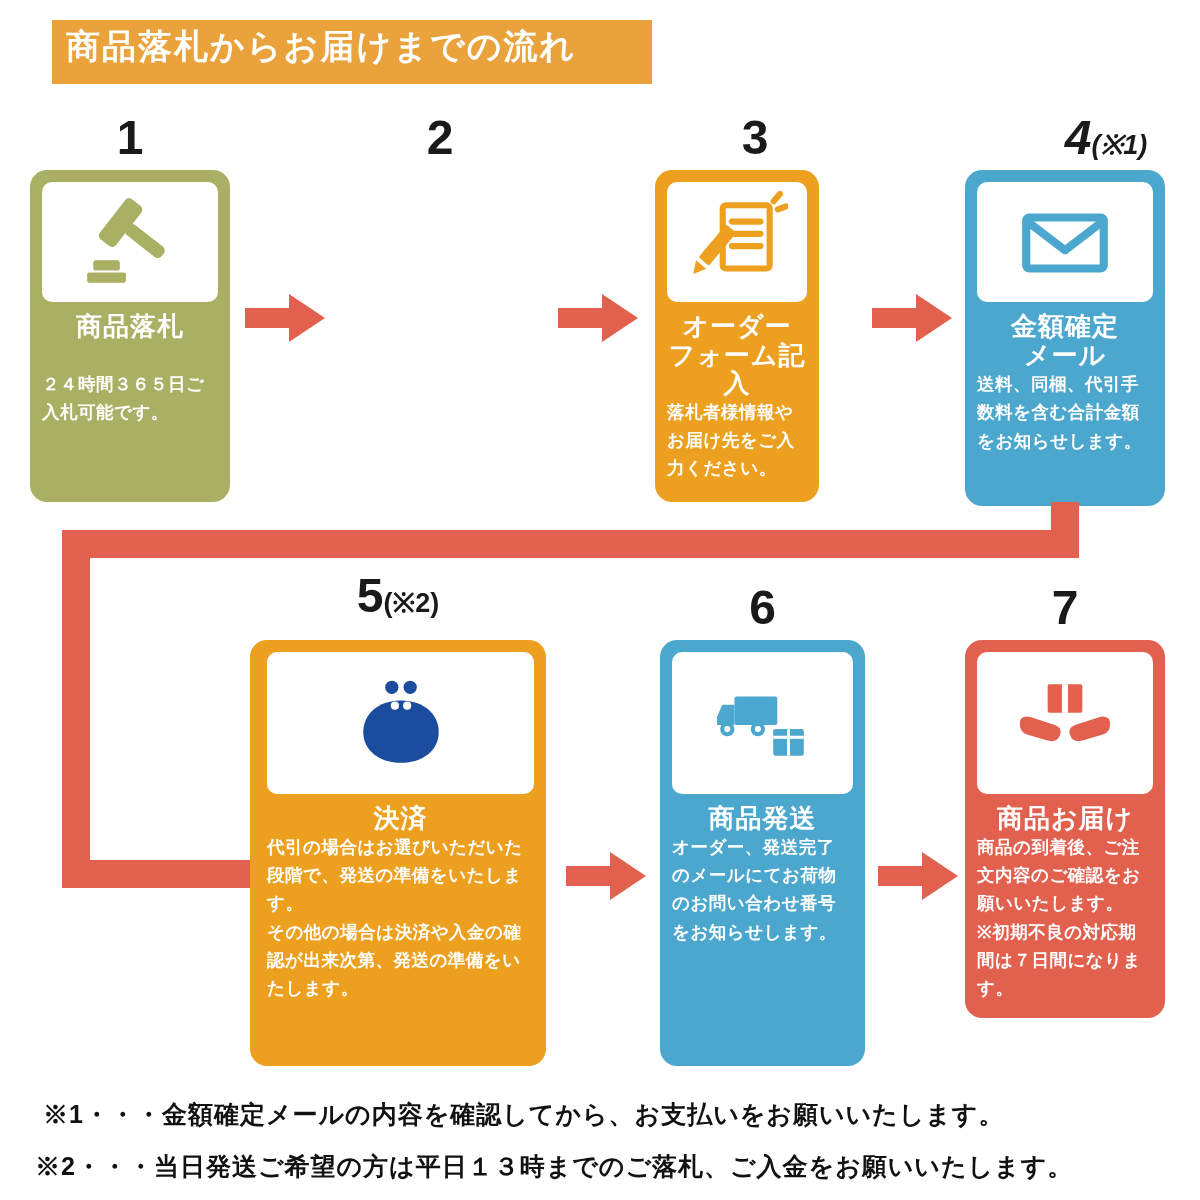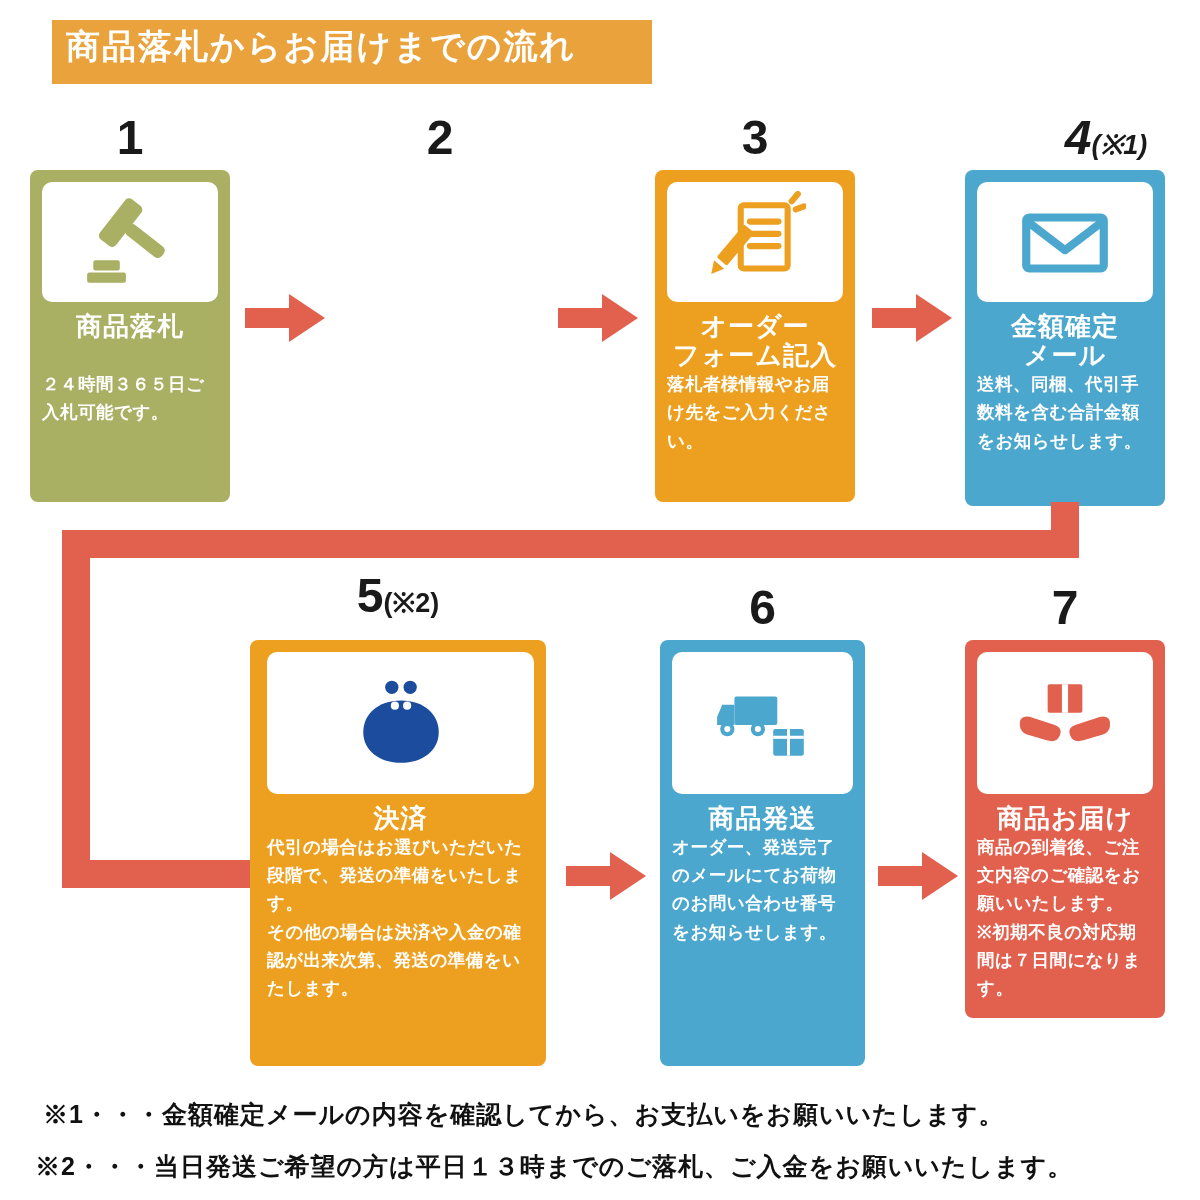--- a/index.html
+++ b/index.html
@@ -10,21 +10,21 @@
   .header {
     position:absolute; left:30px; top:20px; width:600px; height:64px;
     background:#EAA33C; color:#fff; font-size:34px; line-height:52px;
     padding-left:14px; box-sizing:border-box; letter-spacing:2px;margin-left:22px;
   }
   .num {
     position:absolute; text-align:center; font-size:48px; color:#1a1a1a; height:58px;
   }
   .num .note { font-size:27px; }
   .card {
-    position:absolute; border-radius:8px; color:#fff; box-sizing:border-box;
+    position:absolute; border-radius:17px; color:#fff; box-sizing:border-box;
     padding:12px; display:flex; flex-direction:column;
   }
   .c-olive { background:#A9AF63; }
   .c-red   { background:#E2604E; }
   .c-orange{ background:#EDA01F; }
   .c-blue  { background:#4BA7CD; }
   .c-olive .iconbox { color:#A9AF63; }
   .c-red   .iconbox { color:#E2604E; }
   .c-orange .iconbox { color:#EDA01F; }
   .c-blue  .iconbox { color:#4BA7CD; }
@@ -72,21 +72,21 @@
         </g>
         <rect x="8" y="80" width="38" height="10" rx="2"></rect>
         <rect x="14" y="68" width="26" height="10" rx="2"></rect>
       </svg>
     </div>
     <div class="title">商品落札</div>
     <div class="desc">２４時間３６５日ご入札可能です。</div>
   </div>
 
 
-  <div class="card row1 c-orange" style="left:655px;top:170px;width:200px;height:332px;">
+  <div class="card row1 c-orange" style="left:655px;top:170px;width:164px;height:332px;">
     <div class="iconbox">
       <svg viewBox="0 0 100 100" fill="none" stroke="currentColor" stroke-width="6" stroke-linecap="round">
         <rect x="36" y="14" width="46" height="62" rx="3"></rect>
         <line x1="45" y1="30" x2="73" y2="30"></line>
         <line x1="45" y1="42" x2="73" y2="42"></line>
         <line x1="45" y1="54" x2="73" y2="54"></line>
         <line x1="86" y1="10" x2="92" y2="3"></line>
         <line x1="90" y1="18" x2="98" y2="15"></line>
         <g fill="currentColor" stroke="none" transform="rotate(40 26 58)">
           <rect x="20" y="30" width="13" height="42" rx="2"></rect>

